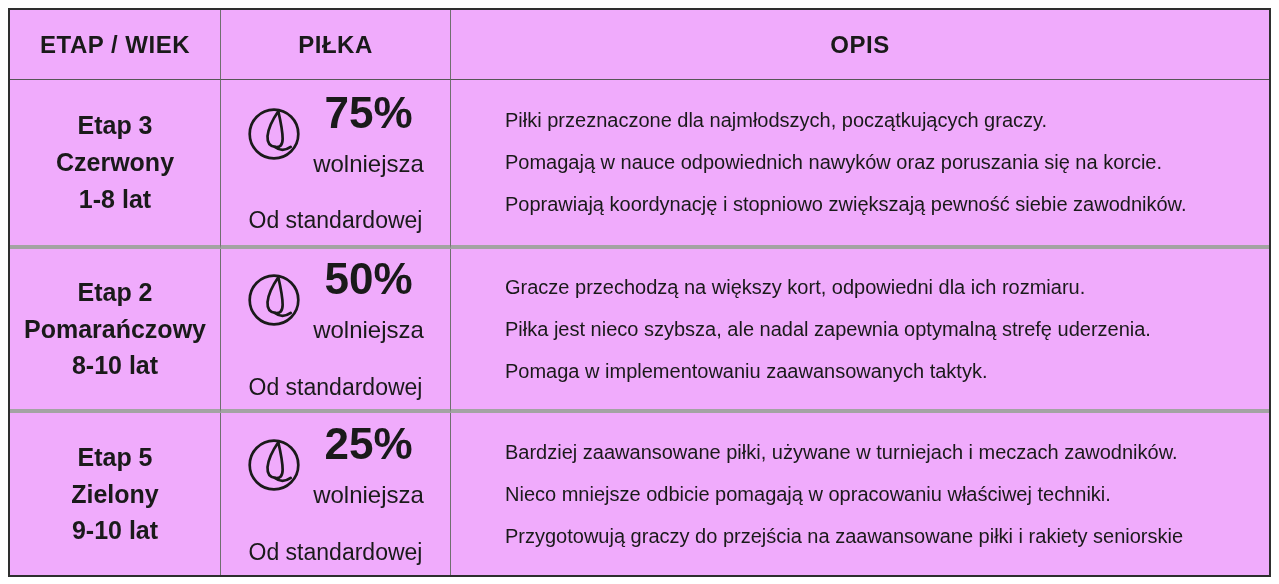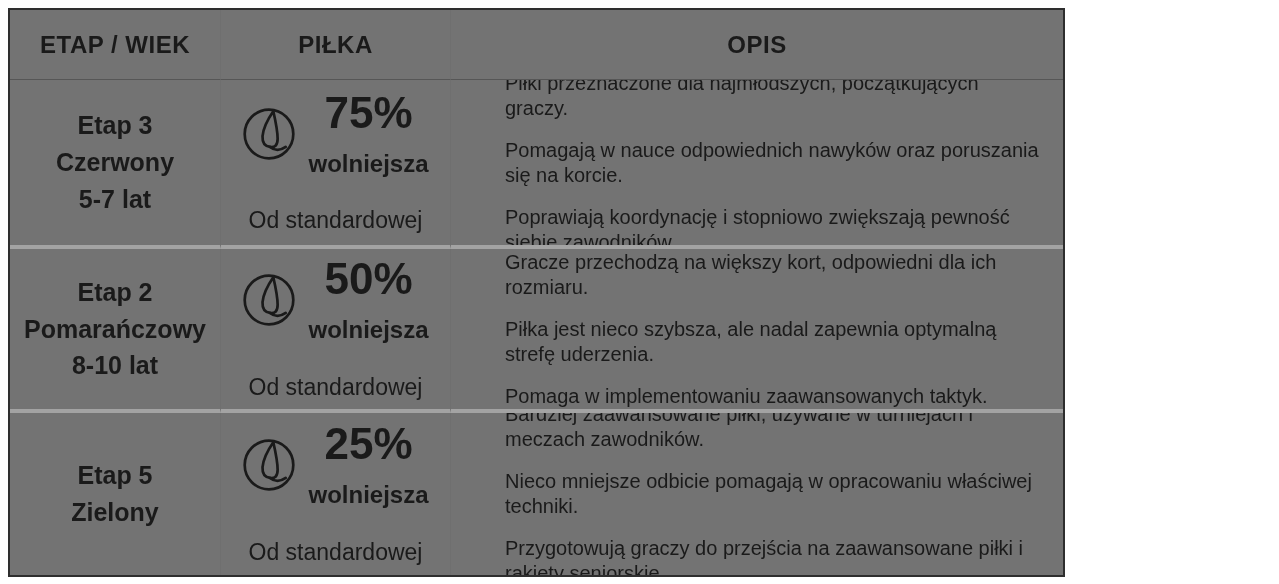--- a/index.html
+++ b/index.html
@@ -9,28 +9,28 @@
     background: #ffffff;
     width: 1279px;
     height: 584px;
     font-family: "Liberation Sans", sans-serif;
     color: #1a1a1a;
   }
   .stage-table {
     position: absolute;
     left: 8px;
     top: 8px;
-    width: 1057px;
+    width: 1263px;
     height: 569px;
     box-sizing: border-box;
     border: 2px solid #2e2e2e;
     display: grid;
     grid-template-columns: 211px 230px 1fr;
     grid-template-rows: 70px 169px 164px 1fr;
-    background: #737373;
+    background: #f0abfc;
   }
   .cell {
     box-sizing: border-box;
     border-right: 1px solid #6f6f6f;
     border-bottom: 4px solid #a3a3a3;
     display: flex;
     flex-direction: column;
     align-items: center;
     justify-content: center;
     overflow: hidden;
@@ -68,21 +68,21 @@
     flex-direction: column;
     align-items: center;
   }
   .ball-percent {
     font-size: 44px;
     font-weight: bold;
     line-height: 1;
   }
   .ball-slower {
     font-size: 24px;
-    font-weight: bold;
+    font-weight: normal;
     line-height: 1.1;
     margin-top: 16px;
   }
   .ball-standard {
     font-size: 23px;
     font-weight: normal;
     margin-top: 30px;
   }
 
   .desc-cell {
@@ -106,21 +106,21 @@
   <div class="cell header">
     <span>PIŁKA</span>
   </div>
   <div class="cell header last-col">
     <span>OPIS</span>
   </div>
 
   <div class="cell stage-cell">
     <div>Etap 3</div>
     <div>Czerwony</div>
-    <div>5-7 lat</div>
+    <div>1-8 lat</div>
   </div>
   <div class="cell ball-cell">
     <div class="ball-top">
       <span class="ball-icon-wrap">
         <svg viewBox="0 0 100 100" width="54" height="54">
           <circle cx="50" cy="50" r="45" fill="none" stroke="#1a1a1a" stroke-width="5"></circle>
           <path d="M58 8 Q40 34 38 54 Q37 72 52 74 Q66 76 66 59 Q66 43 58 8 Z" fill="none" stroke="#1a1a1a" stroke-width="5" stroke-linecap="round" stroke-linejoin="round"></path>
           <path d="M52 74 Q65 85 81 74" fill="none" stroke="#1a1a1a" stroke-width="5" stroke-linecap="round"></path>
         </svg>
       </span>
@@ -160,20 +160,21 @@
   </div>
   <div class="cell desc-cell last-col">
     <span class="desc-line">Gracze przechodzą na większy kort, odpowiedni dla ich rozmiaru.</span>
     <span class="desc-line">Piłka jest nieco szybsza, ale nadal zapewnia optymalną strefę uderzenia.</span>
     <span class="desc-line">Pomaga w implementowaniu zaawansowanych taktyk.</span>
   </div>
 
   <div class="cell stage-cell last-row">
     <div>Etap 5</div>
     <div>Zielony</div>
+    <div>9-10 lat</div>
   </div>
   <div class="cell ball-cell last-row">
     <div class="ball-top">
       <span class="ball-icon-wrap">
         <svg viewBox="0 0 100 100" width="54" height="54">
           <circle cx="50" cy="50" r="45" fill="none" stroke="#1a1a1a" stroke-width="5"></circle>
           <path d="M58 8 Q40 34 38 54 Q37 72 52 74 Q66 76 66 59 Q66 43 58 8 Z" fill="none" stroke="#1a1a1a" stroke-width="5" stroke-linecap="round" stroke-linejoin="round"></path>
           <path d="M52 74 Q65 85 81 74" fill="none" stroke="#1a1a1a" stroke-width="5" stroke-linecap="round"></path>
         </svg>
       </span>

